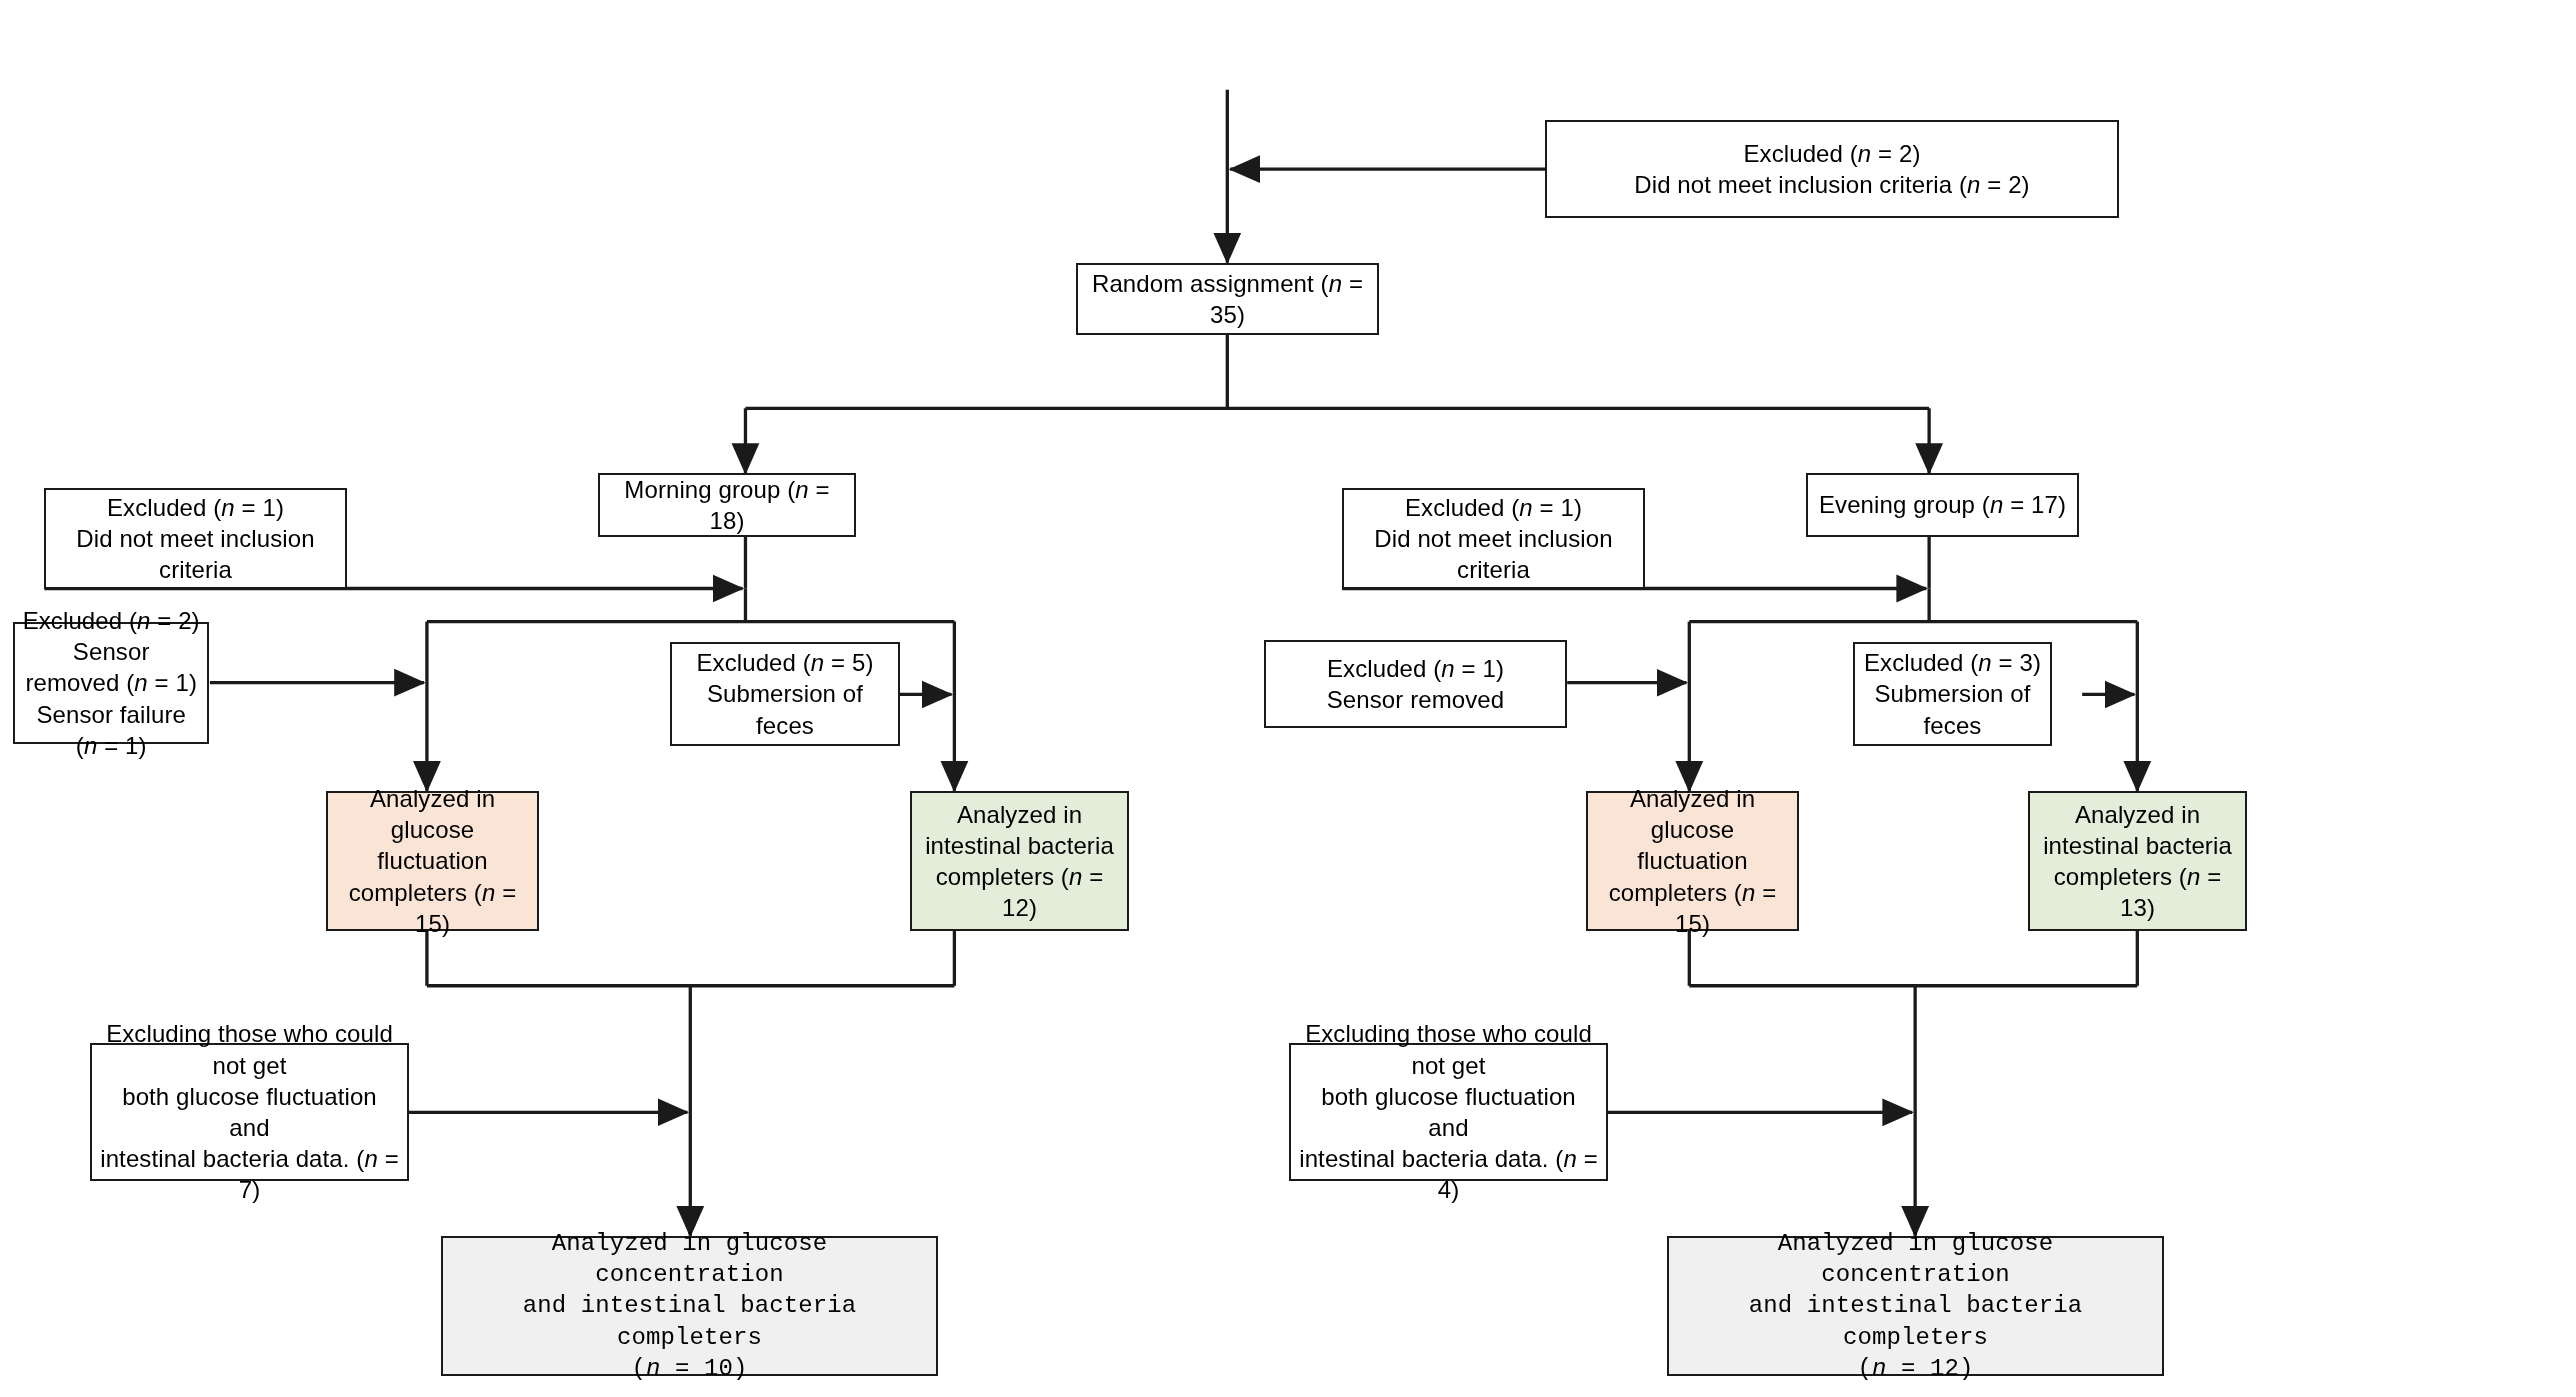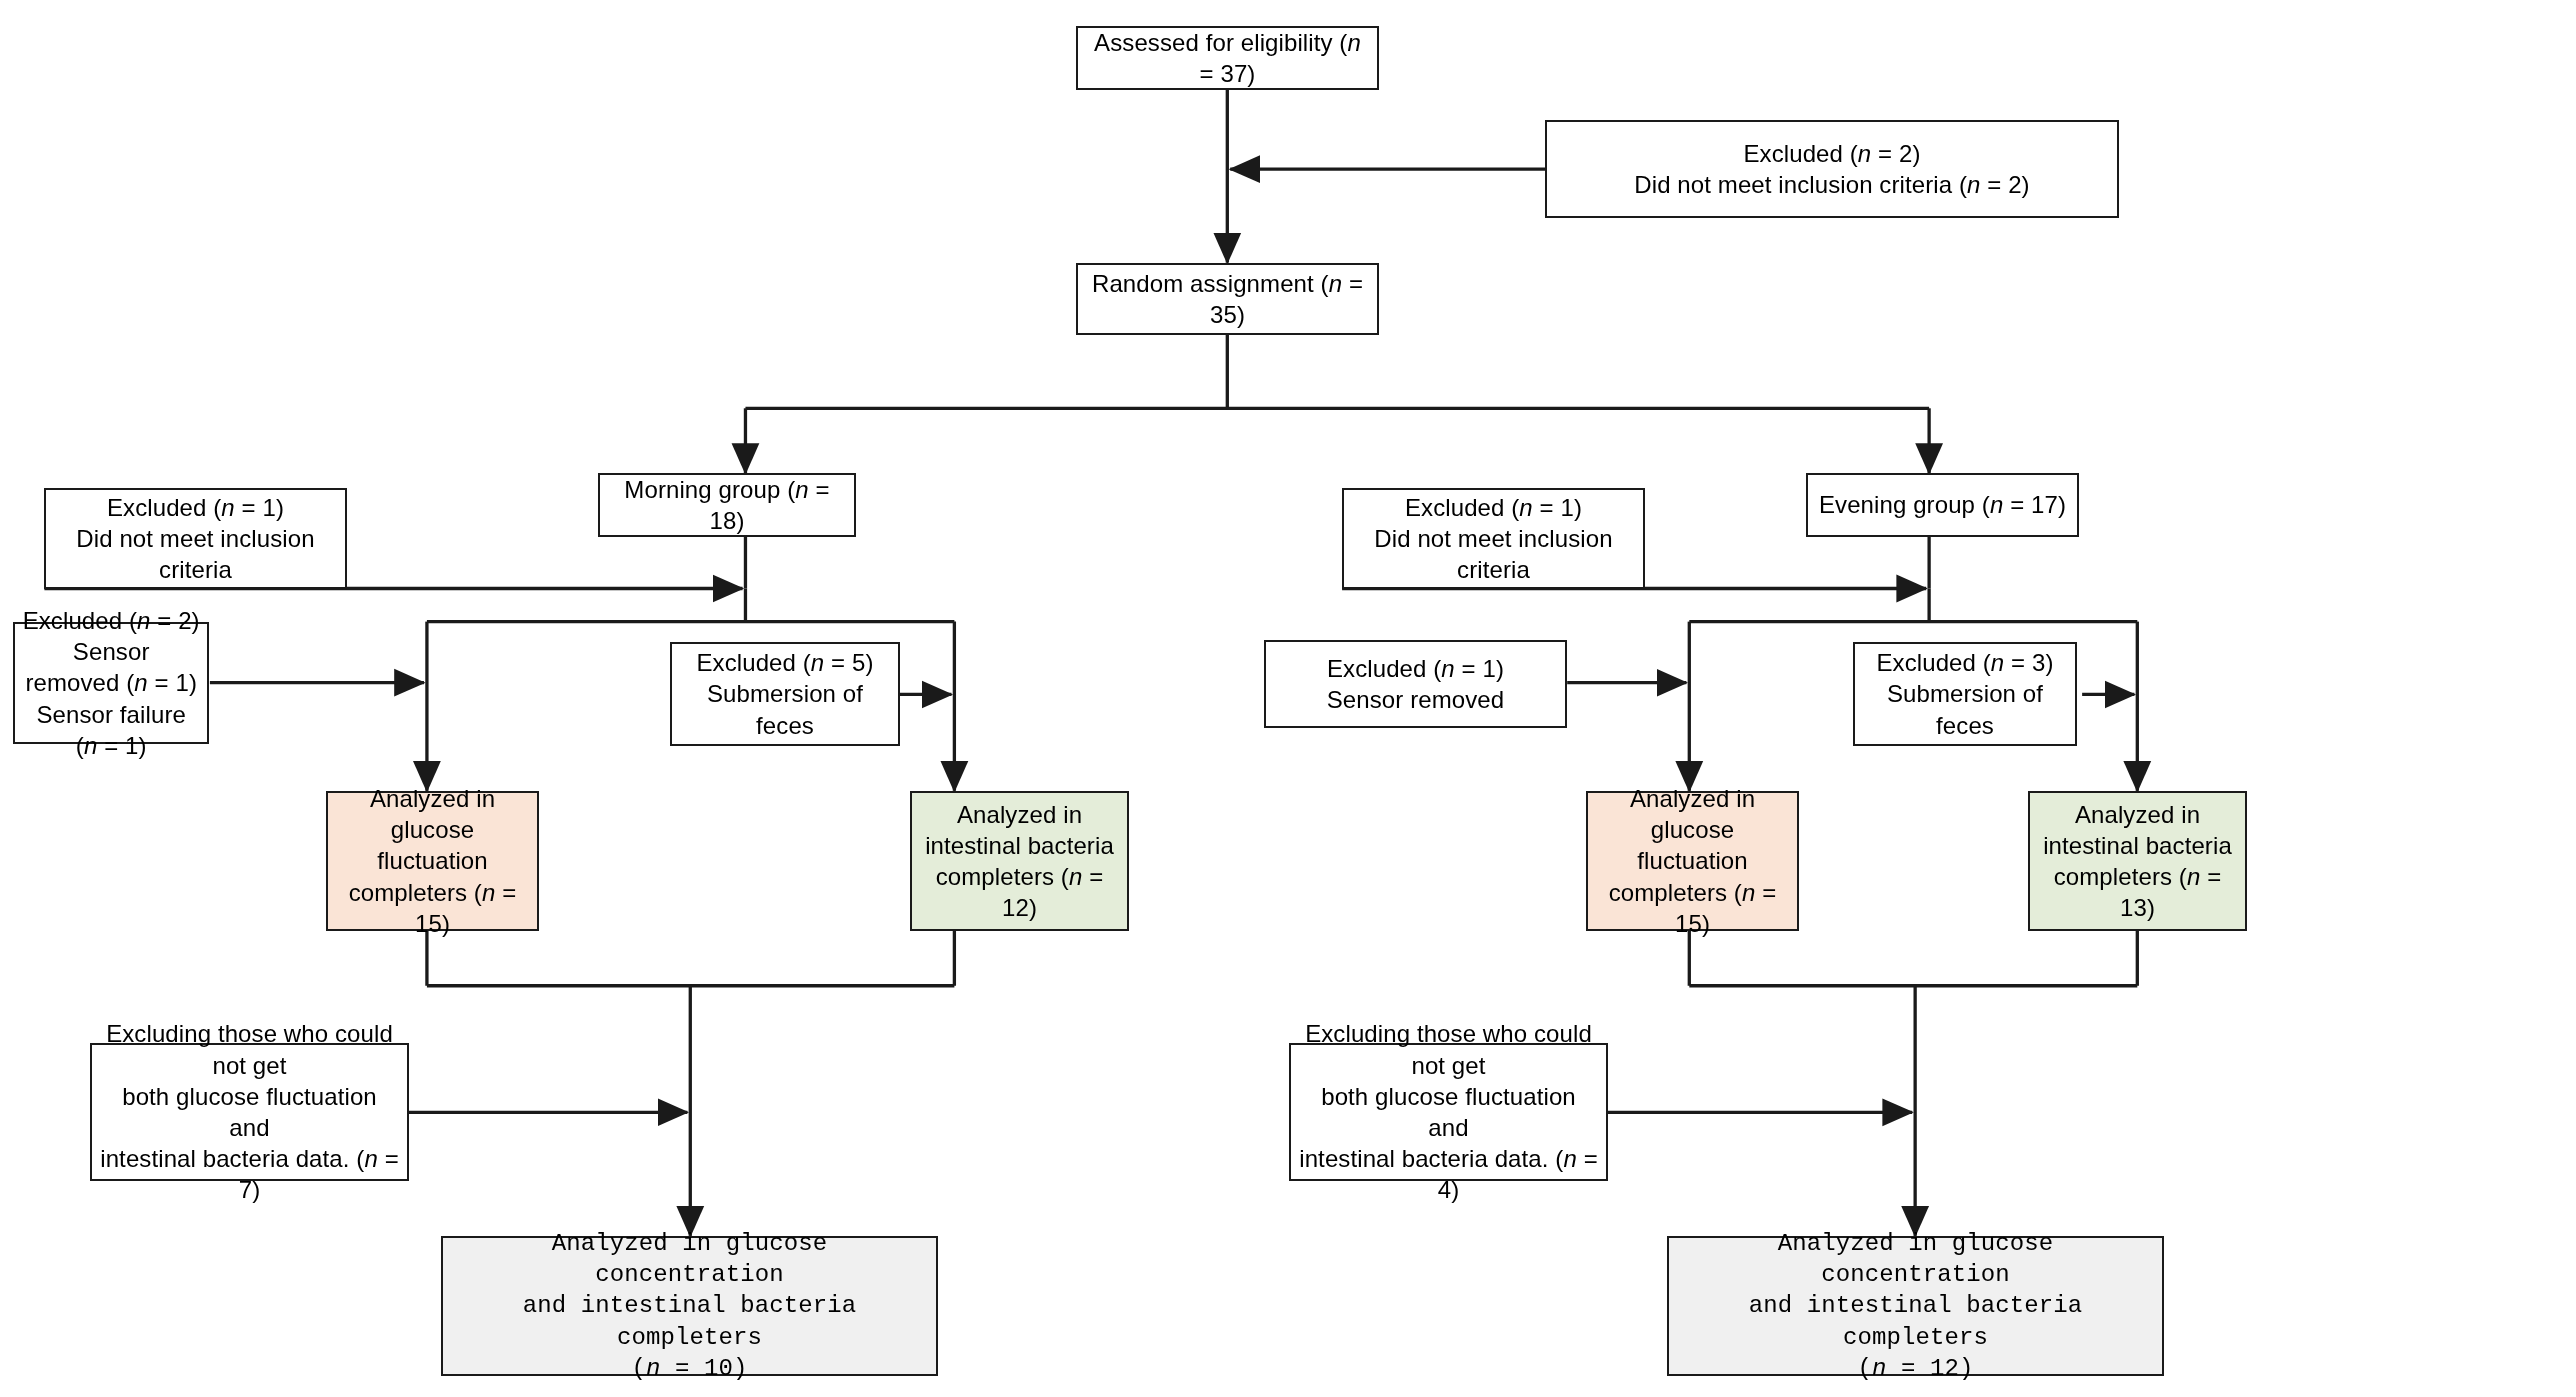--- a/index.html
+++ b/index.html
@@ -64,23 +64,20 @@
       <path d="M2830,944 L2901,944" marker-end="url(#ah)"></path>
 
       <path d="M2296,1265 L2296,1340"></path>
       <path d="M2905,1265 L2905,1340"></path>
       <path d="M2296,1340 L2905,1340"></path>
       <path d="M2603,1340 L2603,1680" marker-end="url(#ah)"></path>
       <path d="M2185,1512 L2599,1512" marker-end="url(#ah)"></path>
     </g>
   </svg>
 
-  <div class="node" style="left:1076px;top:26px;width:303px;height:64px;">
-    <span class="txt">Assessed for eligibility (<i>n</i> = 37)</span>
-  </div>
 
   <div class="node" style="left:1545px;top:120px;width:574px;height:98px;">
     <span class="txt">Excluded (<i>n</i> = 2)<br>Did not meet inclusion criteria (<i>n</i> = 2)</span>
   </div>
 
   <div class="node" style="left:1076px;top:263px;width:303px;height:72px;">
     <span class="txt">Random assignment (<i>n</i> = 35)</span>
   </div>
 
   <div class="node" style="left:598px;top:473px;width:258px;height:64px;">
@@ -120,21 +117,21 @@
   </div>
 
   <div class="node" style="left:1342px;top:488px;width:303px;height:101px;">
     <span class="txt">Excluded (<i>n</i> = 1)<br>Did not meet inclusion criteria</span>
   </div>
 
   <div class="node" style="left:1264px;top:640px;width:303px;height:88px;">
     <span class="txt">Excluded (<i>n</i> = 1)<br>Sensor removed</span>
   </div>
 
-  <div class="node" style="left:1853px;top:642px;width:224px;height:104px;">
+  <div class="node" style="left:1853px;top:642px;width:199px;height:104px;">
     <span class="txt">Excluded (<i>n</i> = 3)<br>Submersion of feces</span>
   </div>
 
   <div class="node peach" style="left:1586px;top:791px;width:213px;height:140px;">
     <span class="txt">Analyzed in<br>glucose fluctuation<br>completers (<i>n</i> = 15)</span>
   </div>
 
   <div class="node green" style="left:2028px;top:791px;width:219px;height:140px;">
     <span class="txt">Analyzed in<br>intestinal bacteria<br>completers (<i>n</i> = 13)</span>
   </div>

